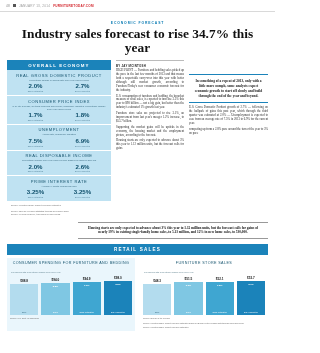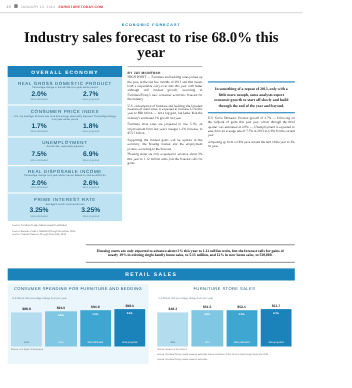--- a/index.html
+++ b/index.html
@@ -134,21 +134,21 @@
     <span class="hamb">
         <i></i>
         <i></i>
         <i></i>
       </span>
     <span class="topdate">JANUARY 13, 2014</span>
     <span class="topsite">FURNITURETODAY.COM</span>
   </div>
 
   <div class="kicker">ECONOMIC FORECAST</div>
-  <div class="headline">Industry sales forecast to rise 68.0% this year</div>
+  <div class="headline">Industry sales forecast to rise 34.7% this year</div>
 
   <div class="cols">
 
     <div class="col-left">
       <div class="panel">
         <div class="panel-head">OVERALL ECONOMY</div>
 
         <div class="stat-block">
           <div class="stat-title">REAL GROSS DOMESTIC PRODUCT</div>
           <div class="stat-sub">Percentage change in annual rate from year earlier period</div>

